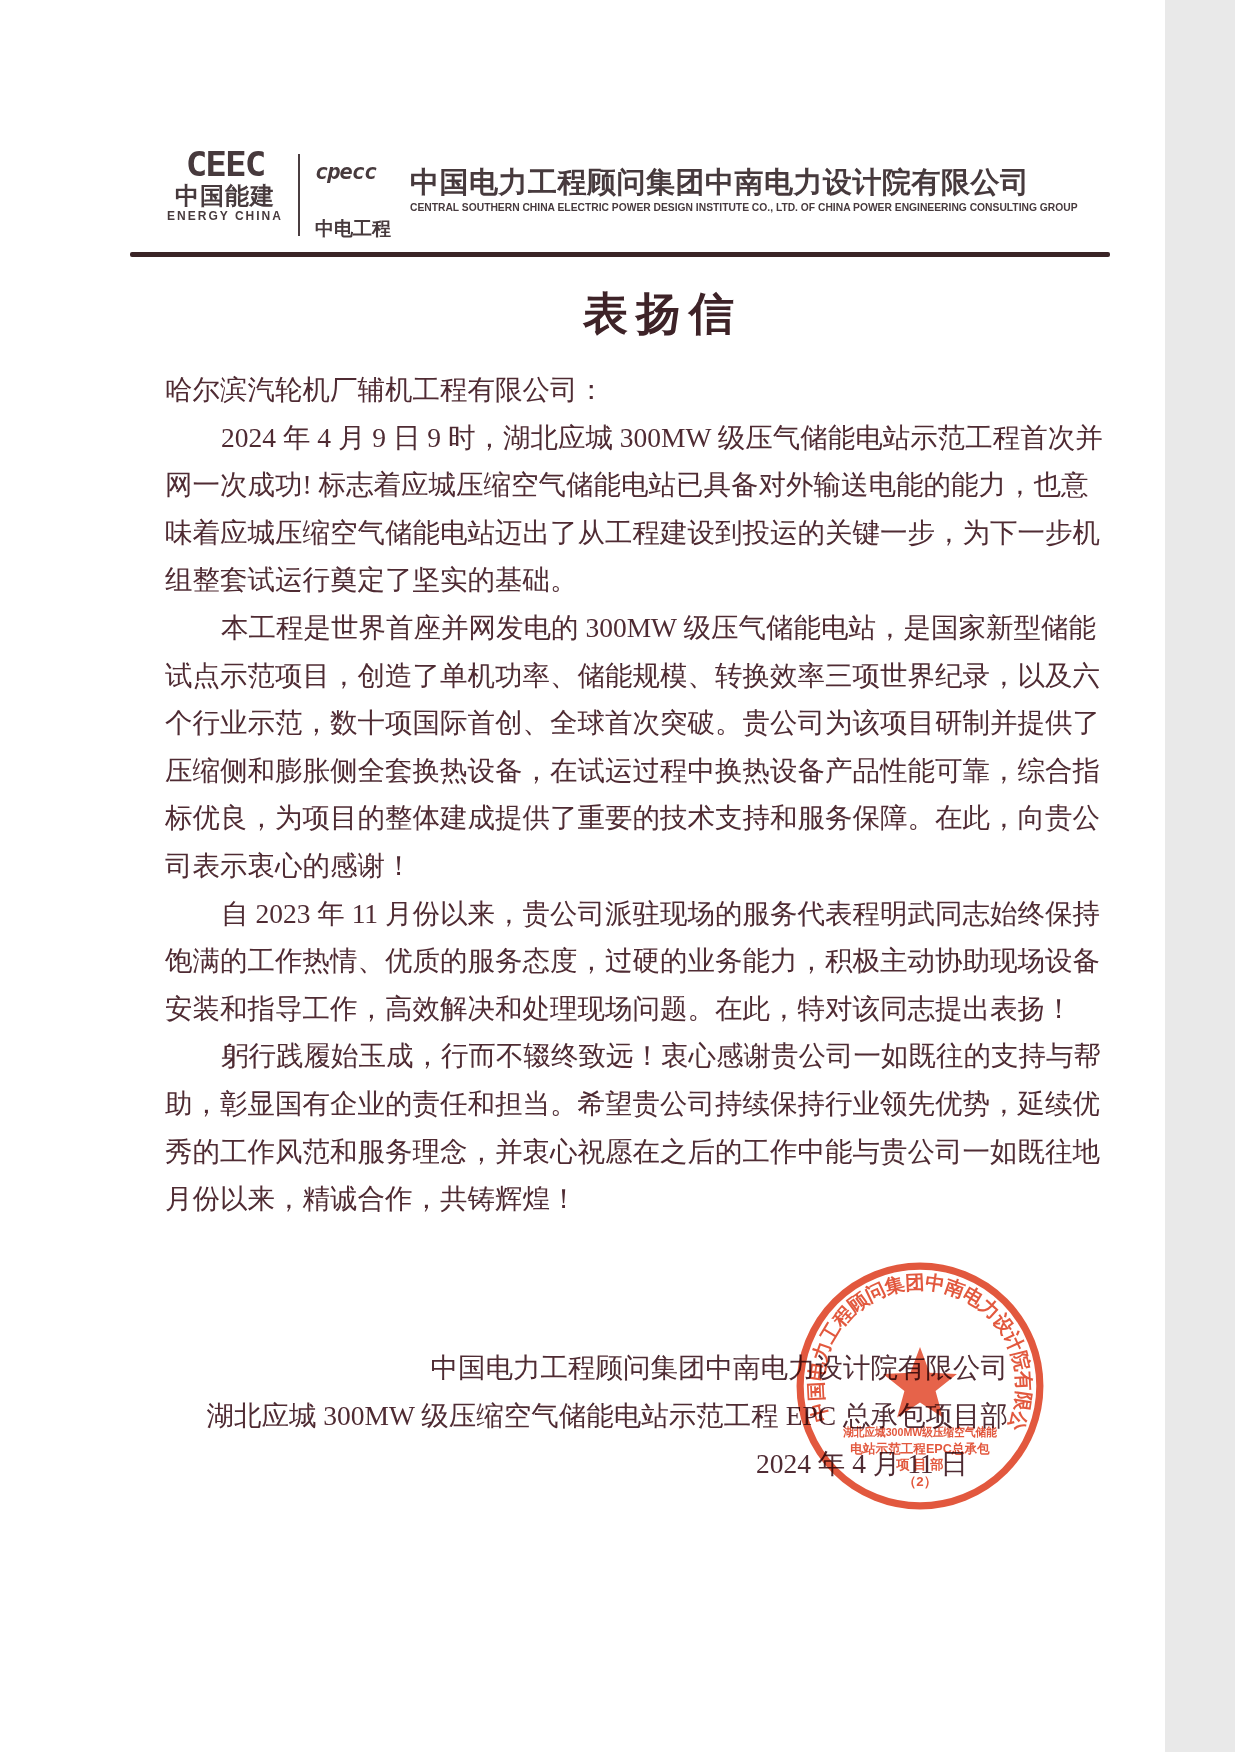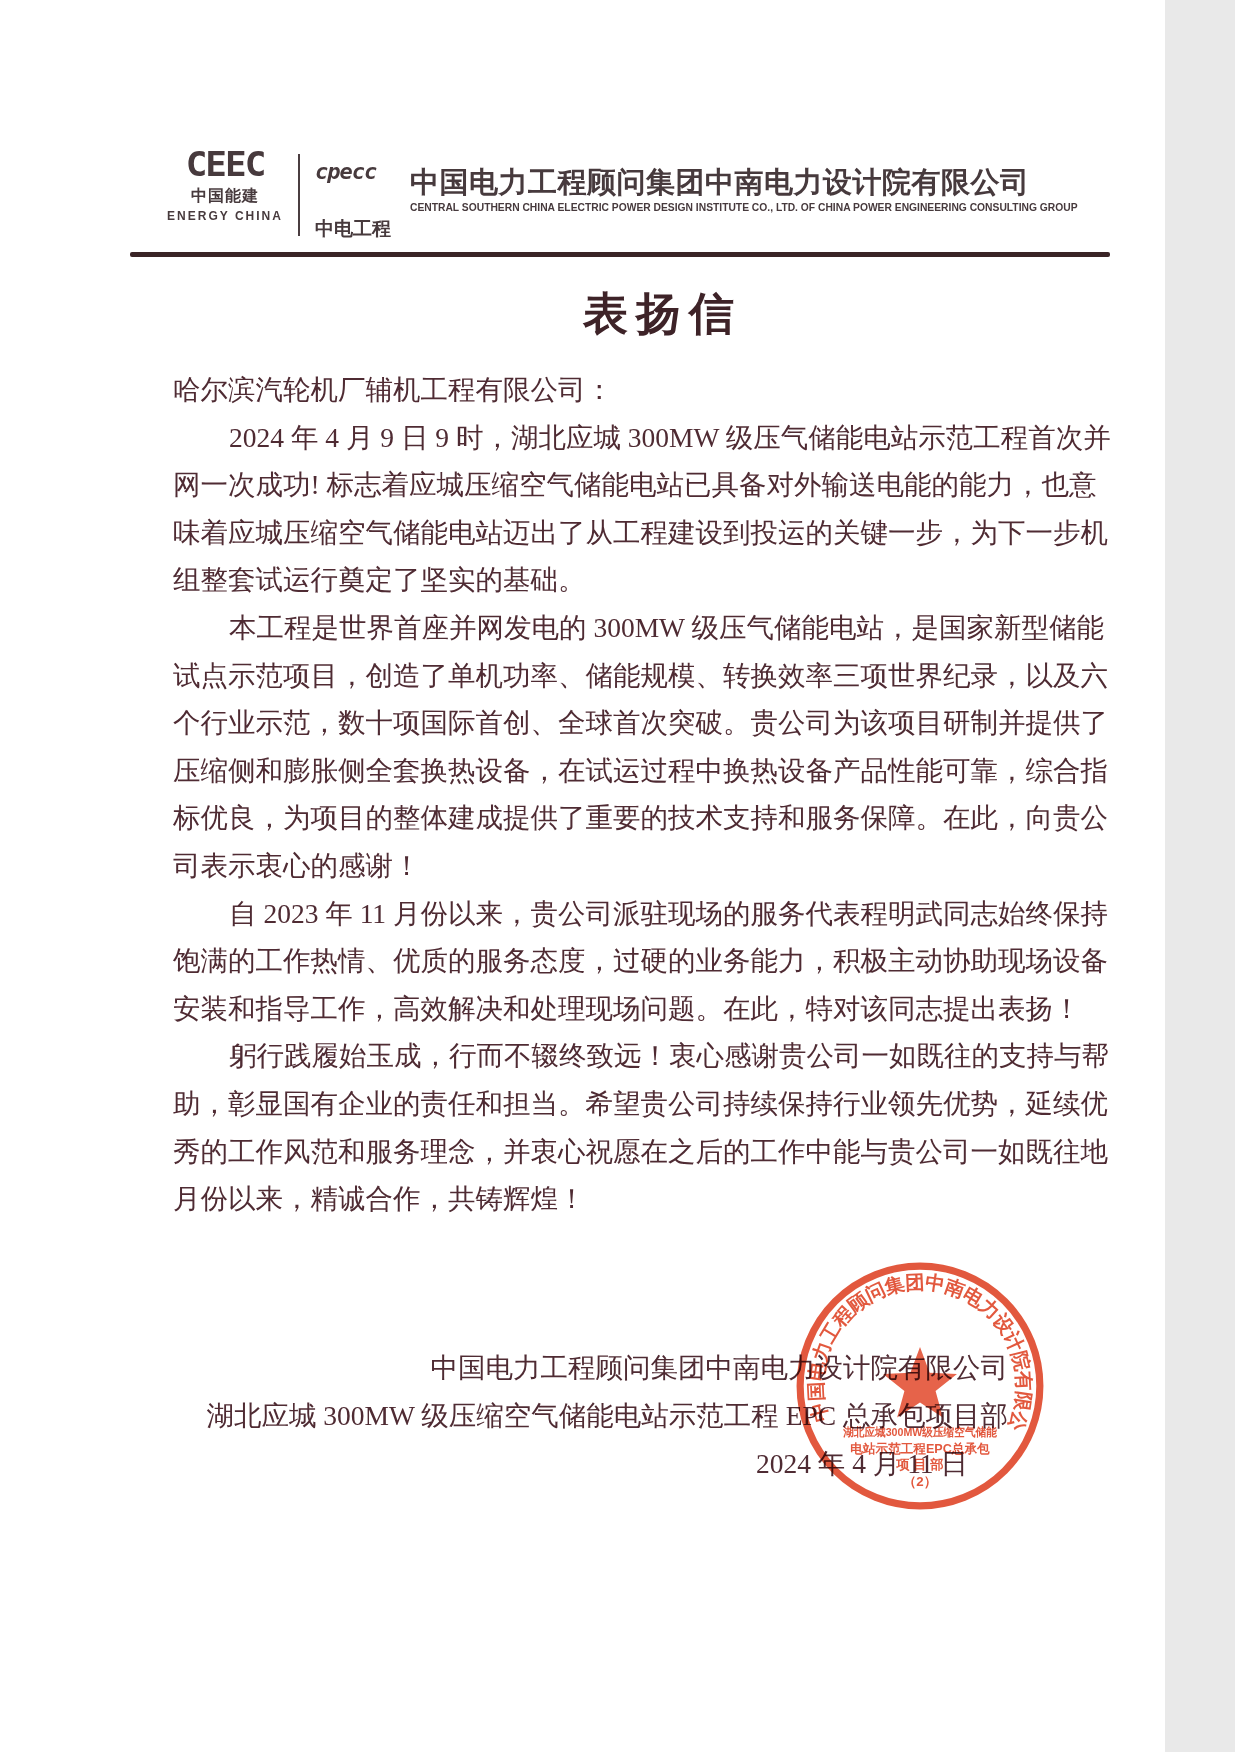--- a/index.html
+++ b/index.html
@@ -17,21 +17,21 @@
     background:#ffffff;opacity:.85;
   }
   
   #letterhead{position:absolute;left:165px;top:146px;width:950px;height:100px;color:#473a3d;}
   .logo-ceec{position:absolute;left:0;top:2px;width:120px;text-align:center;}
   .logo-ceec .glyph{
     font-family:"DejaVu Sans Mono","Liberation Mono",monospace;
     font-weight:bold;font-size:36px;letter-spacing:-2px;line-height:34px;
     transform:scaleY(.95);
   }
-  .logo-ceec .cn{font-family:"Liberation Sans","DejaVu Sans",sans-serif;font-weight:bold;font-size:16px;line-height:28px;letter-spacing:1px;}
+  .logo-ceec .cn{font-family:"Liberation Sans","DejaVu Sans",sans-serif;font-weight:bold;font-size:24px;line-height:28px;letter-spacing:1px;}
   .logo-ceec .en{font-family:"Liberation Sans","DejaVu Sans",sans-serif;font-weight:bold;font-size:12px;letter-spacing:2px;line-height:13px;}
   .logo-divider{position:absolute;left:133px;top:8px;width:2px;height:82px;background:#4a3d40;}
   .logo-cpecc{position:absolute;left:150px;top:10px;width:110px;text-align:left;}
   .logo-cpecc .glyph{
     font-family:"DejaVu Sans Mono","Liberation Mono",monospace;
     font-weight:bold;font-style:italic;font-size:22px;line-height:32px;letter-spacing:-1px;
   }
   .logo-cpecc .cn{font-family:"Liberation Sans","DejaVu Sans",sans-serif;font-weight:bold;font-size:19px;line-height:32px;margin-top:25px;}
   .company-block{position:absolute;left:245px;top:18px;width:705px;}
   .company-cn{
@@ -52,21 +52,21 @@
     position:absolute;left:0;top:284px;width:1235px;
     text-align:center;font-size:45px;font-weight:bold;
     letter-spacing:8px;color:#3e2328;margin-left:45px;
   }
   
   #letter-body{
     position:absolute;left:165px;top:366px;width:915px;
     font-size:27.5px;line-height:47.6px;
     color:#4f2b33;
   }
-  .body-line{white-space:nowrap;margin-left:8px;}
+  .body-line{white-space:nowrap;}
   .body-line.indent{padding-left:56px;}
   
   #signature{
     position:absolute;right:157px;top:1344px;width:830px;
     text-align:right;font-size:27.5px;line-height:48px;color:#4f2b33;
   }
   #signature .date{padding-right:40px;}
   
   #stamp{
     position:absolute;left:794px;top:1260px;width:252px;height:252px;

